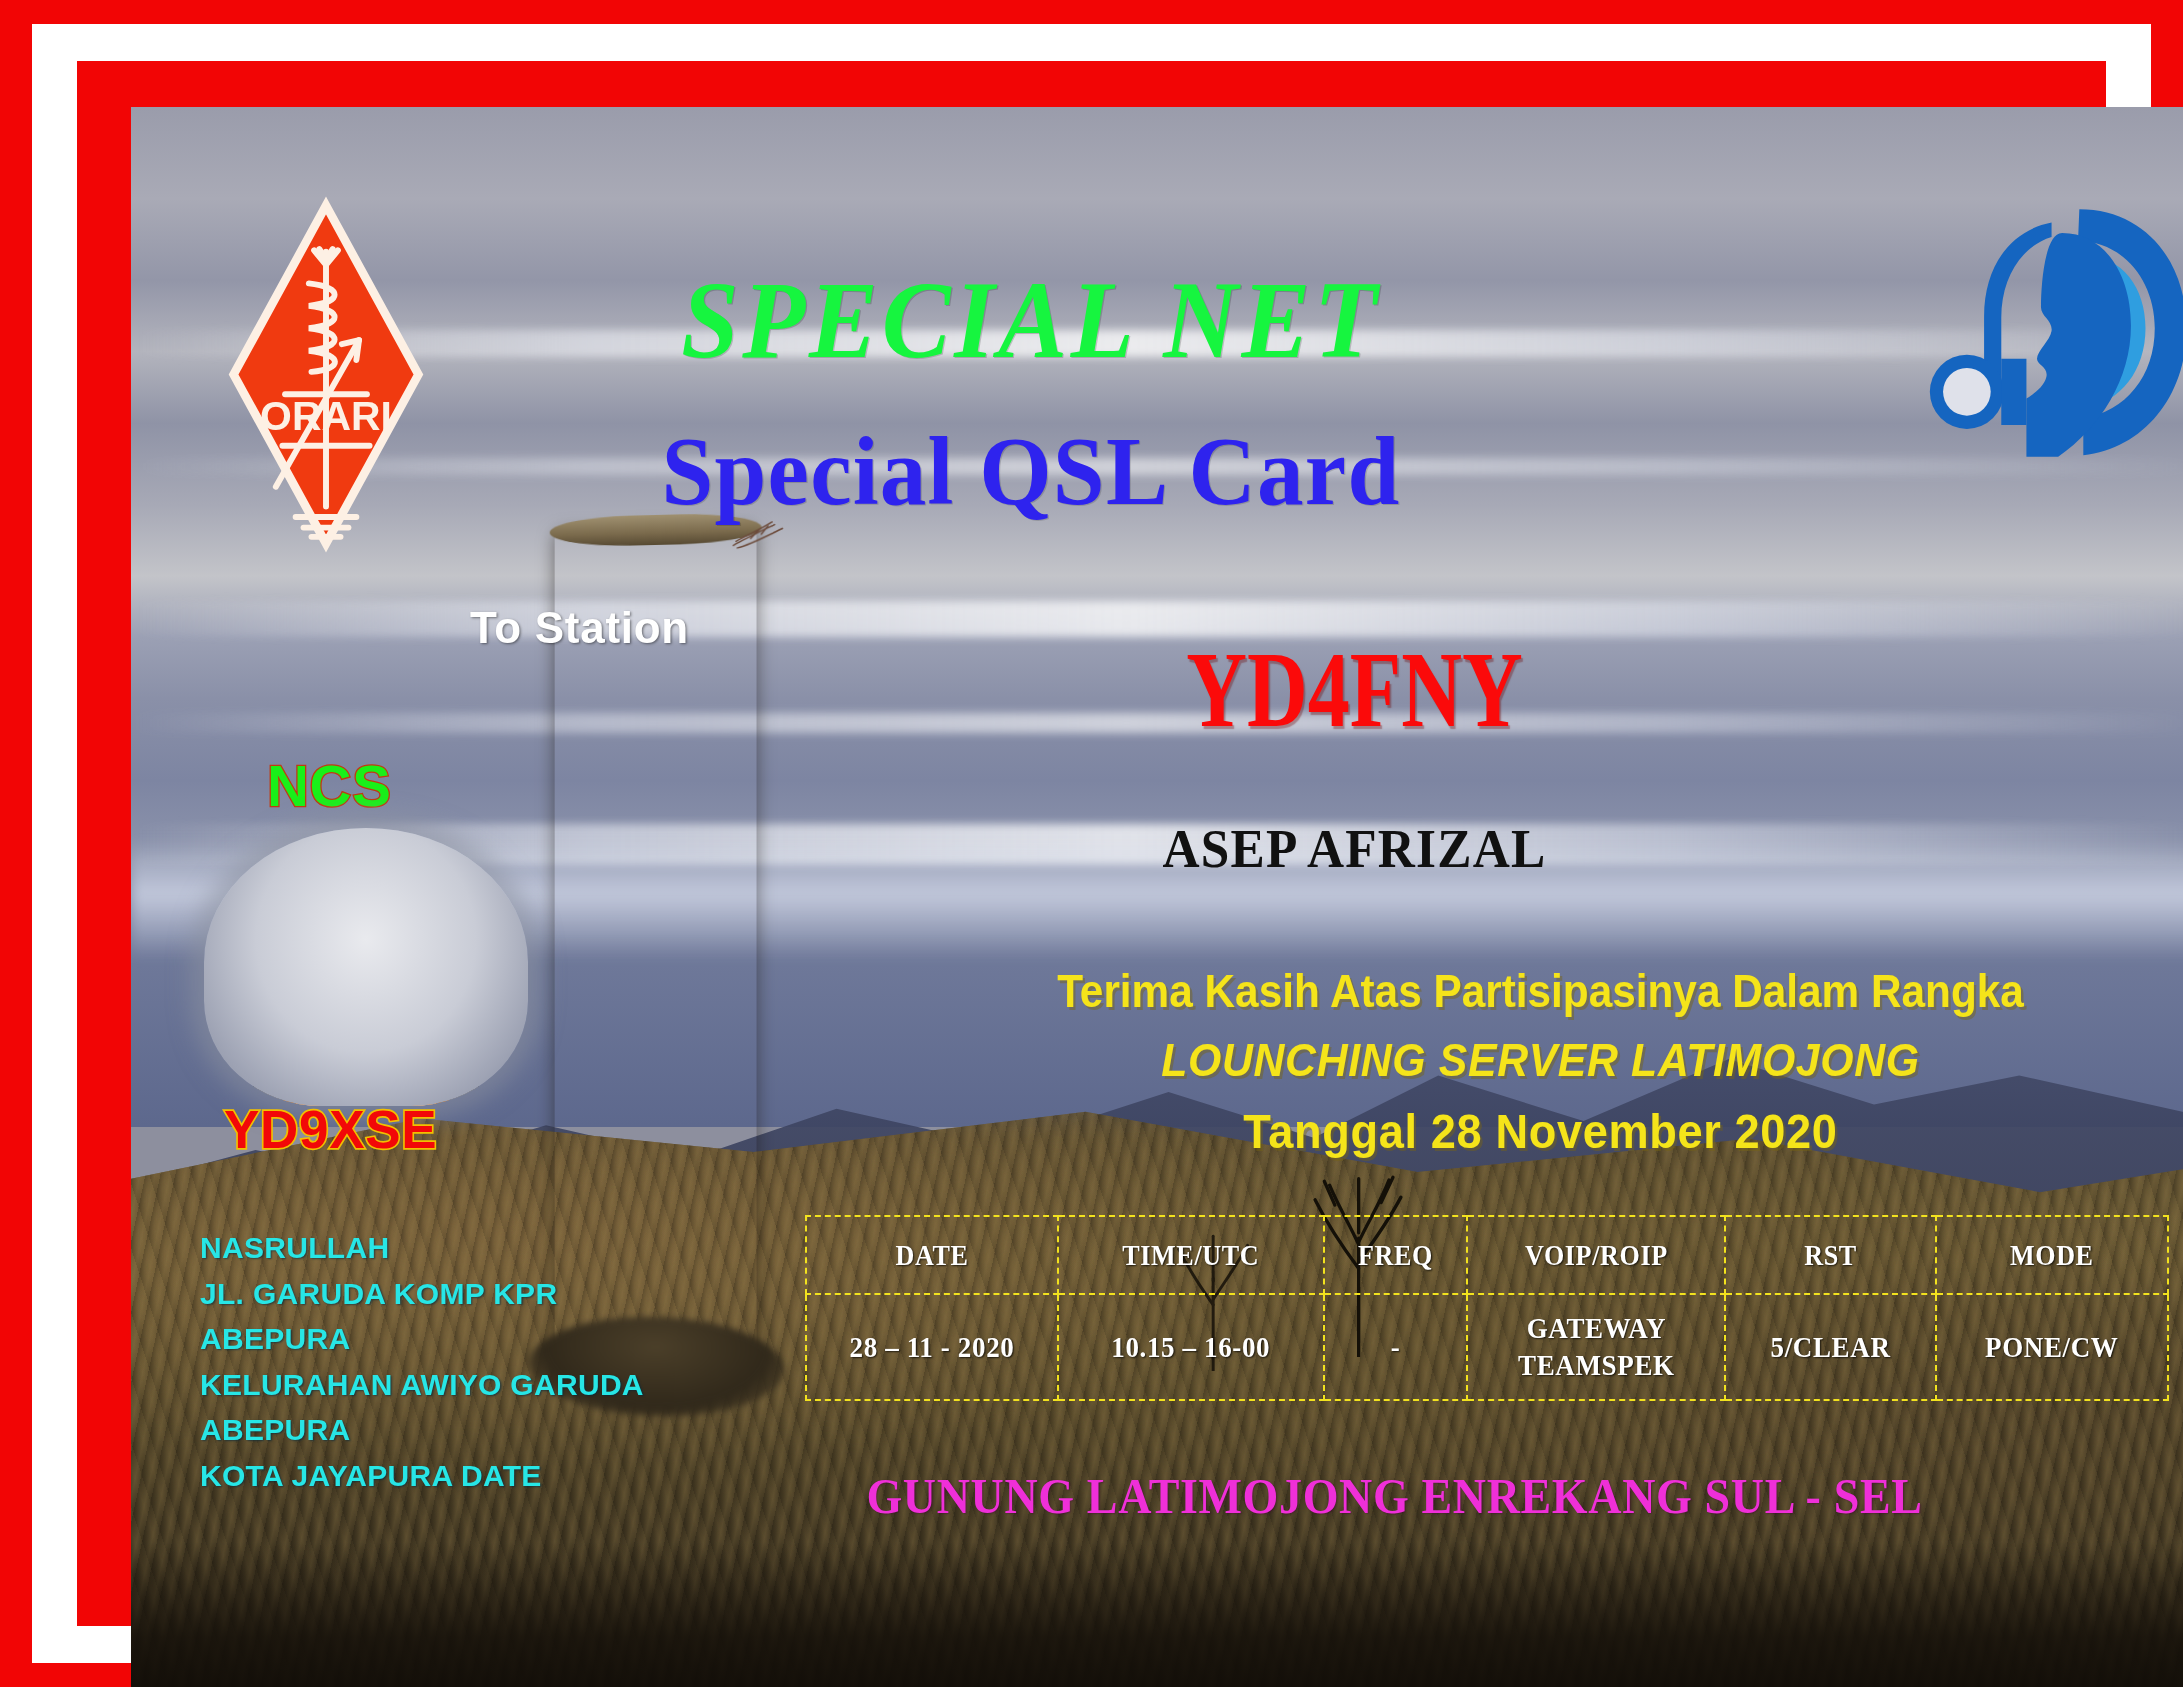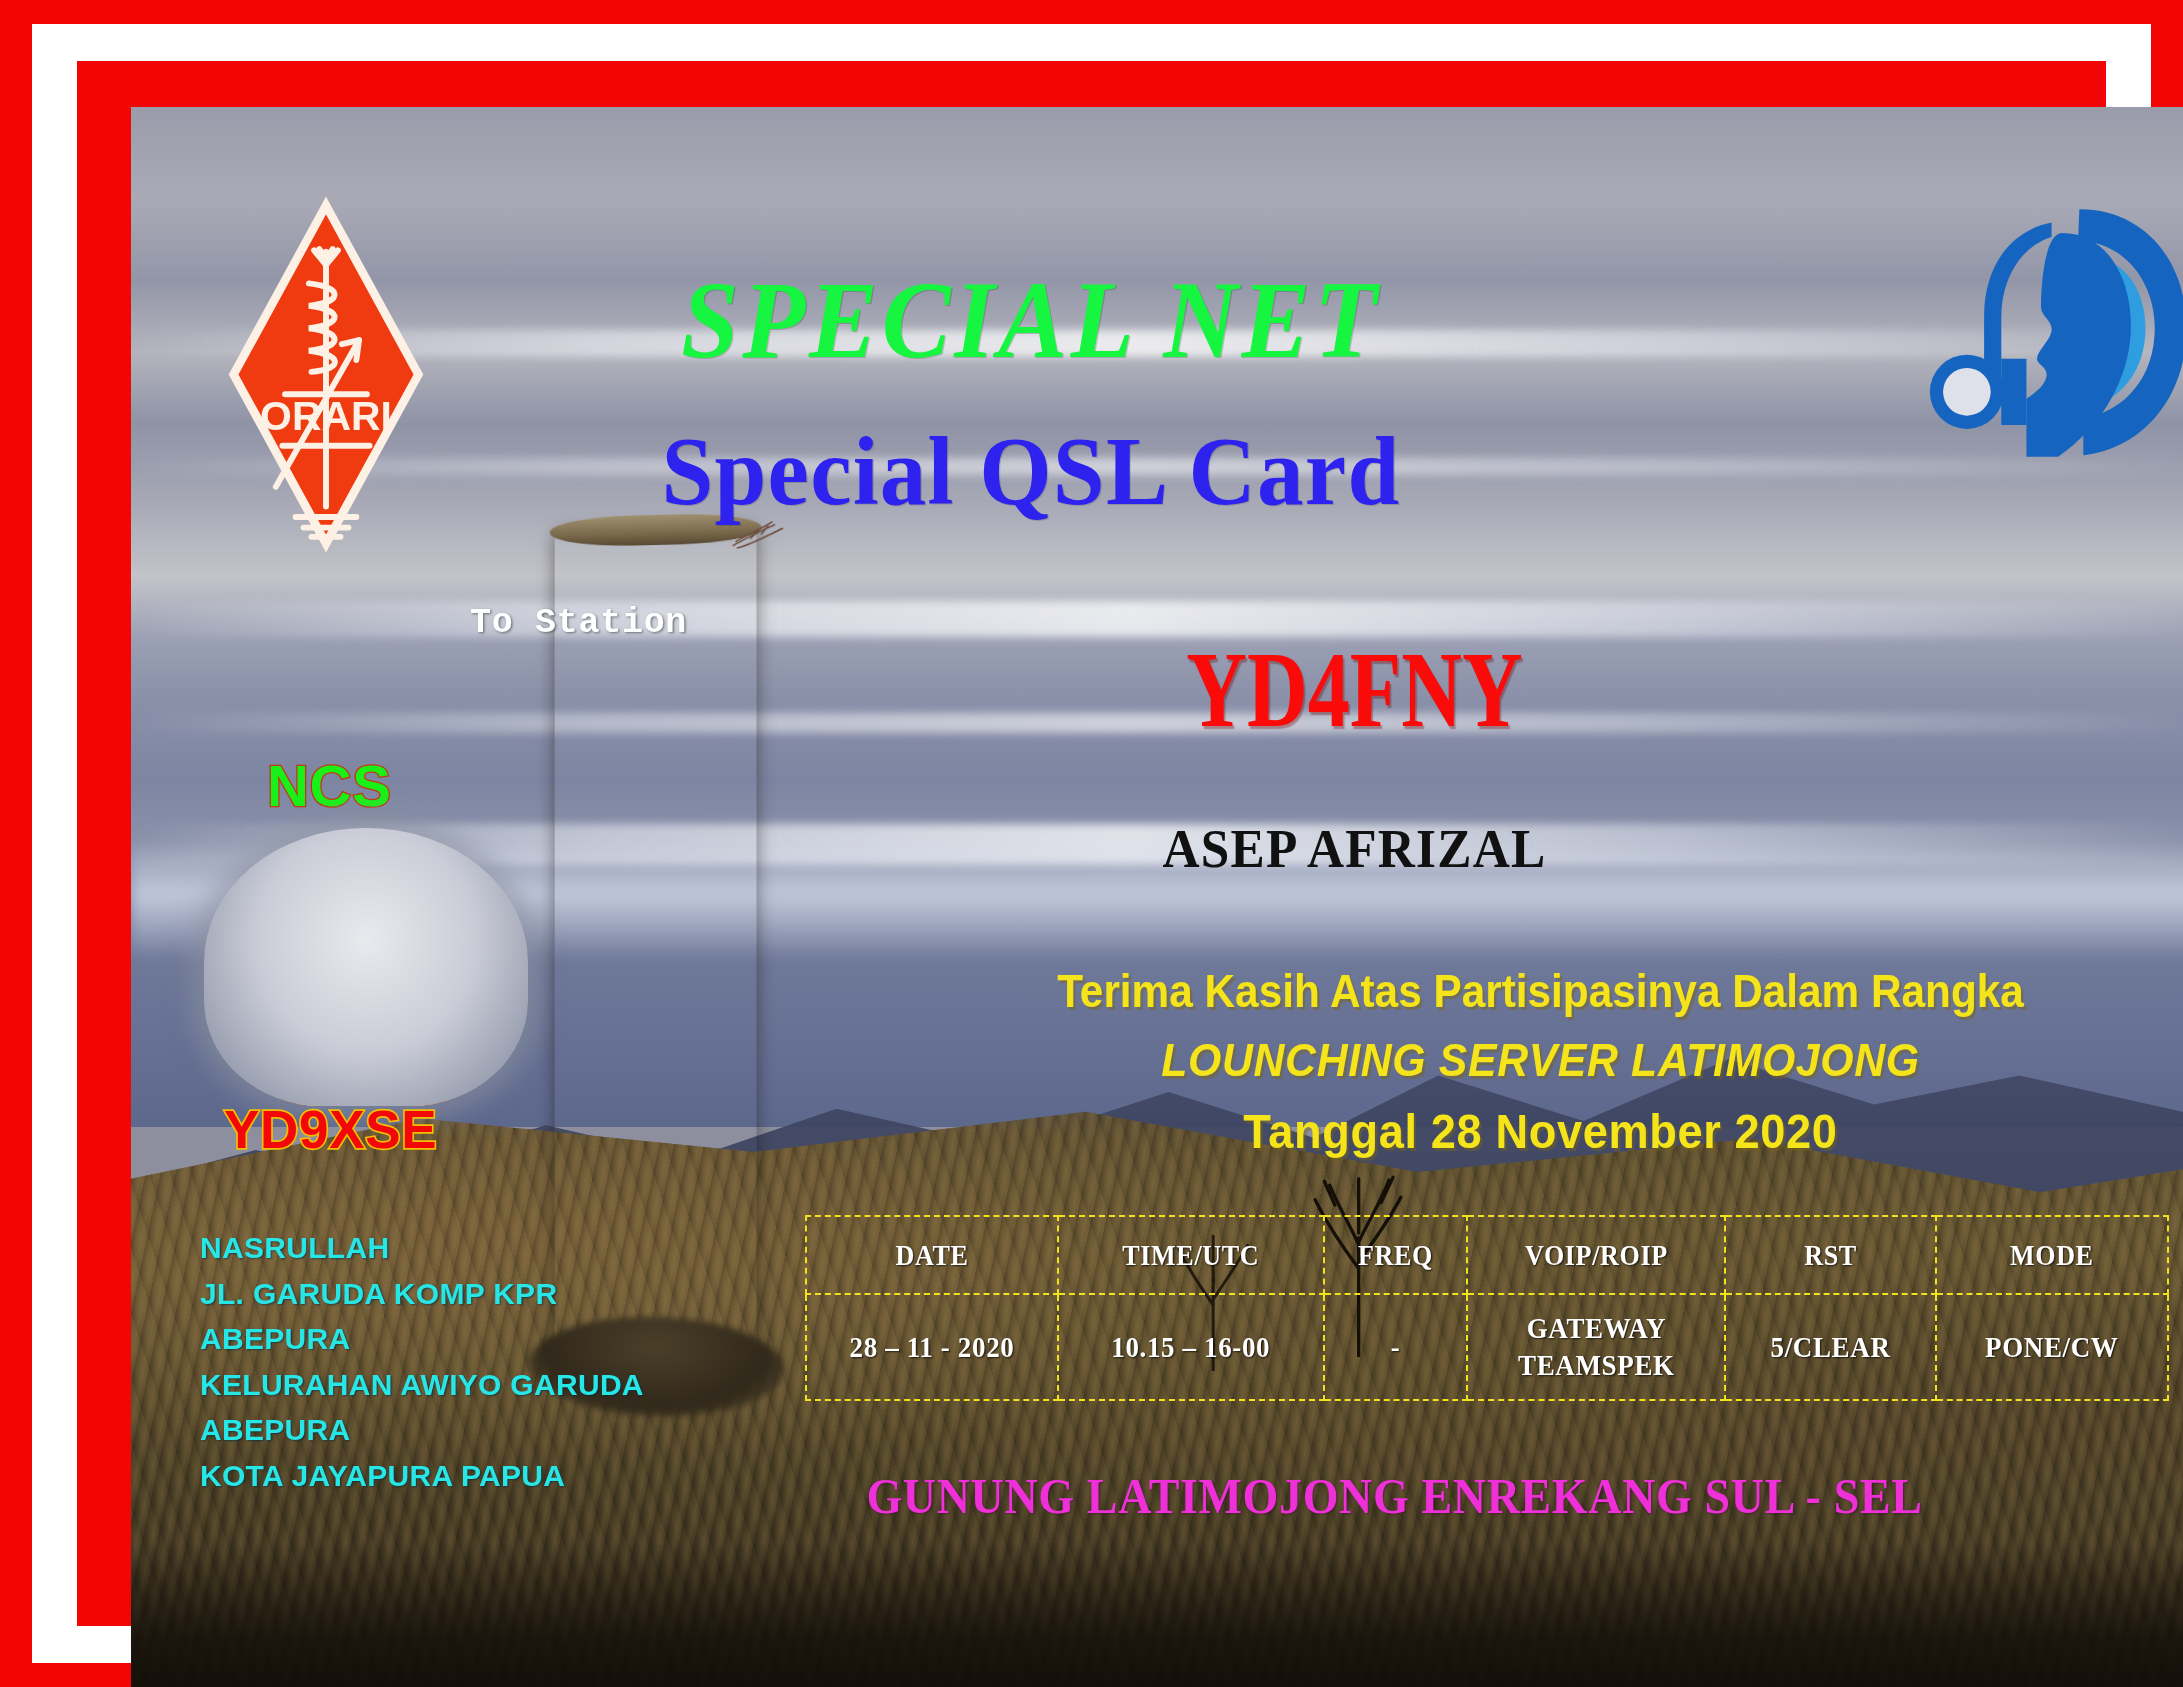--- a/index.html
+++ b/index.html
@@ -191,22 +191,22 @@
     text-align:center;
     font-family:"Liberation Serif", serif;
     font-weight:bold;
     font-size:98px; color:#2e23ee;
     letter-spacing:1.3px;
     transform:scaleX(.95);
     text-shadow:1.3px 1.3px 0 rgba(0,0,0,.15);
   }
   .to-station{
     position:absolute; left:339px; top:496px;
-    font-family:Liberation Mono, monospace;
-    font-weight:bold; font-size:35px; color:#ffffff;
+    font-family:Liberation Sans, sans-serif;
+    font-weight:bold; font-size:44px; color:#ffffff;
     letter-spacing:0.7px;
     text-shadow:1.3px 1.3px 2.6px rgba(0,0,0,.45);
   }
   .callsign{
     position:absolute; left:992px; top:526px; width:463px;
     text-align:center;
     font-family:"Liberation Serif", serif;
     font-weight:bold; font-size:99px; color:#fb0a0a;
     letter-spacing:0px;
     transform:scaleX(.85) scaleY(1.1);
@@ -477,20 +477,20 @@
         </table>
 
         <div class="location">GUNUNG LATIMOJONG ENREKANG SUL - SEL</div>
 
         <div class="address">
           <div>NASRULLAH</div>
           <div>JL. GARUDA KOMP KPR</div>
           <div>ABEPURA</div>
           <div>KELURAHAN AWIYO GARUDA</div>
           <div>ABEPURA</div>
-          <div>KOTA JAYAPURA PAPUA</div>
+          <div>KOTA JAYAPURA DATE</div>
         </div>
 
       </div>
     </div>
   </div>
 </div>
 
 
 </body></html>

